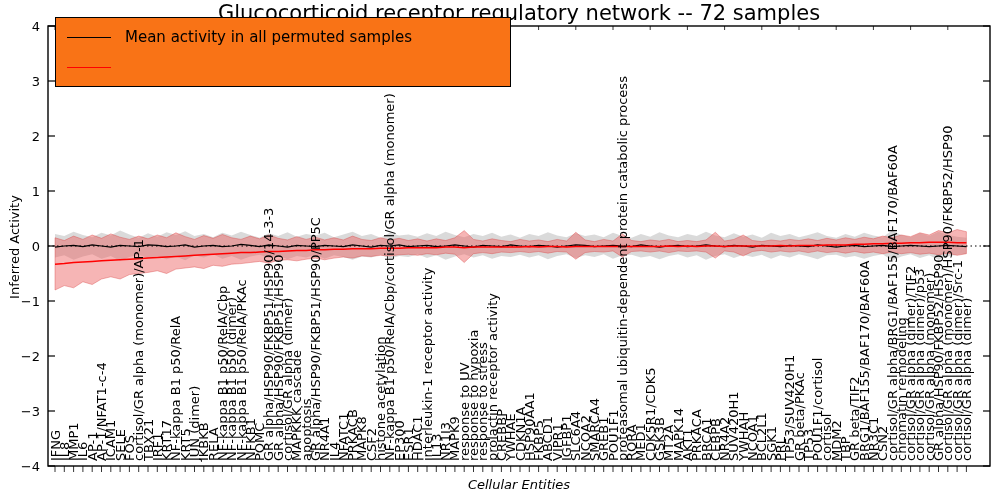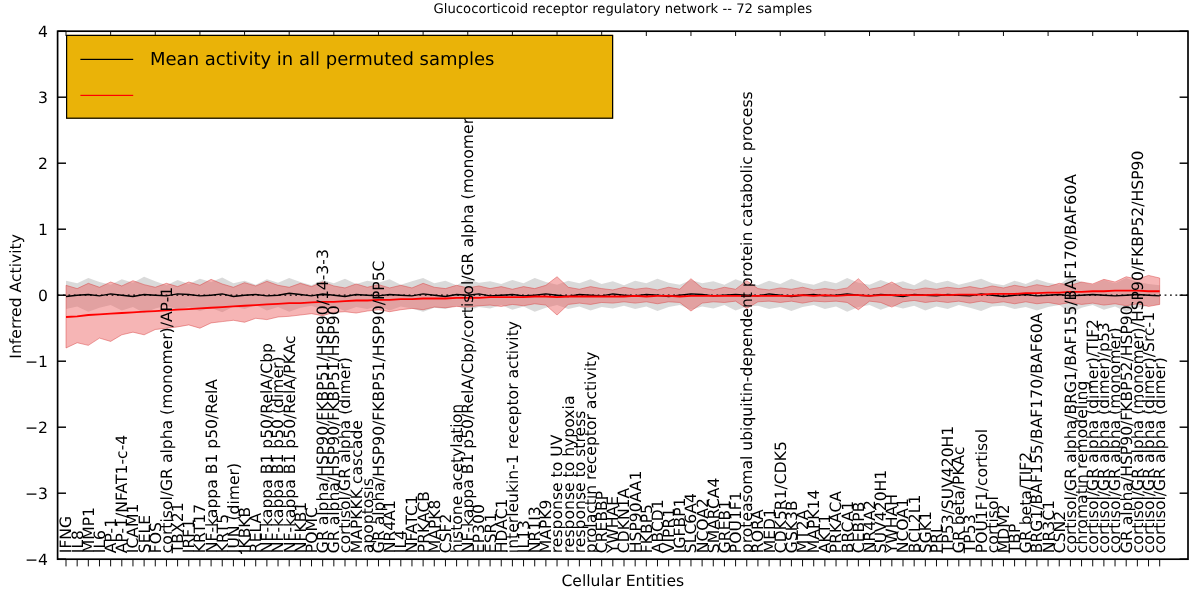--- a/index.html
+++ b/index.html
@@ -1,25 +1,25 @@
 <!DOCTYPE html>
 <html><head>
 <meta charset="utf-8">
 <style>
   html,body{margin:0;padding:0;background:#fff;}
   .figure{position:relative;width:1000px;height:500px;background:#fff;
           font-family:"DejaVu Sans","Liberation Sans",sans-serif;color:#000;overflow:hidden;}
   .figure svg{position:absolute;left:0;top:0;}
   .title{position:absolute;left:48px;top:1px;width:942px;text-align:center;
-         font-size:11px;white-space:nowrap;}
-  .xlabel{position:absolute;left:48px;top:477px;width:942px;text-align:center;font-size:13px;}
+         font-size:21px;white-space:nowrap;}
+  .xlabel{position:absolute;left:48px;top:477px;width:942px;text-align:center;font-size:13px;font-style:italic;}
   .ylabel{position:absolute;left:14px;top:247px;transform:translate(-50%,-50%) rotate(-90deg);
           white-space:nowrap;font-size:13px;}
-  .legend{position:absolute;left:55px;top:29px;width:456px;border:1.3px solid #000;
-          background:#eab308;box-sizing:border-box;padding:4px 0;}
+  .legend{position:absolute;left:55px;top:17px;width:456px;border:1.3px solid #000;
+          background:#f97316;box-sizing:border-box;padding:4px 0;}
   .legend-row{display:flex;align-items:center;height:30px;padding-left:11px;}
   .legend-line{width:44px;height:0;border-top:1.8px solid #000;margin-right:14px;flex:0 0 auto;}
   .legend-label{font-size:15px;white-space:nowrap;}
 </style>
 </head>
 <body>
 
 <div class="figure">
   <svg id="plot" width="1000" height="500">
       <defs>

